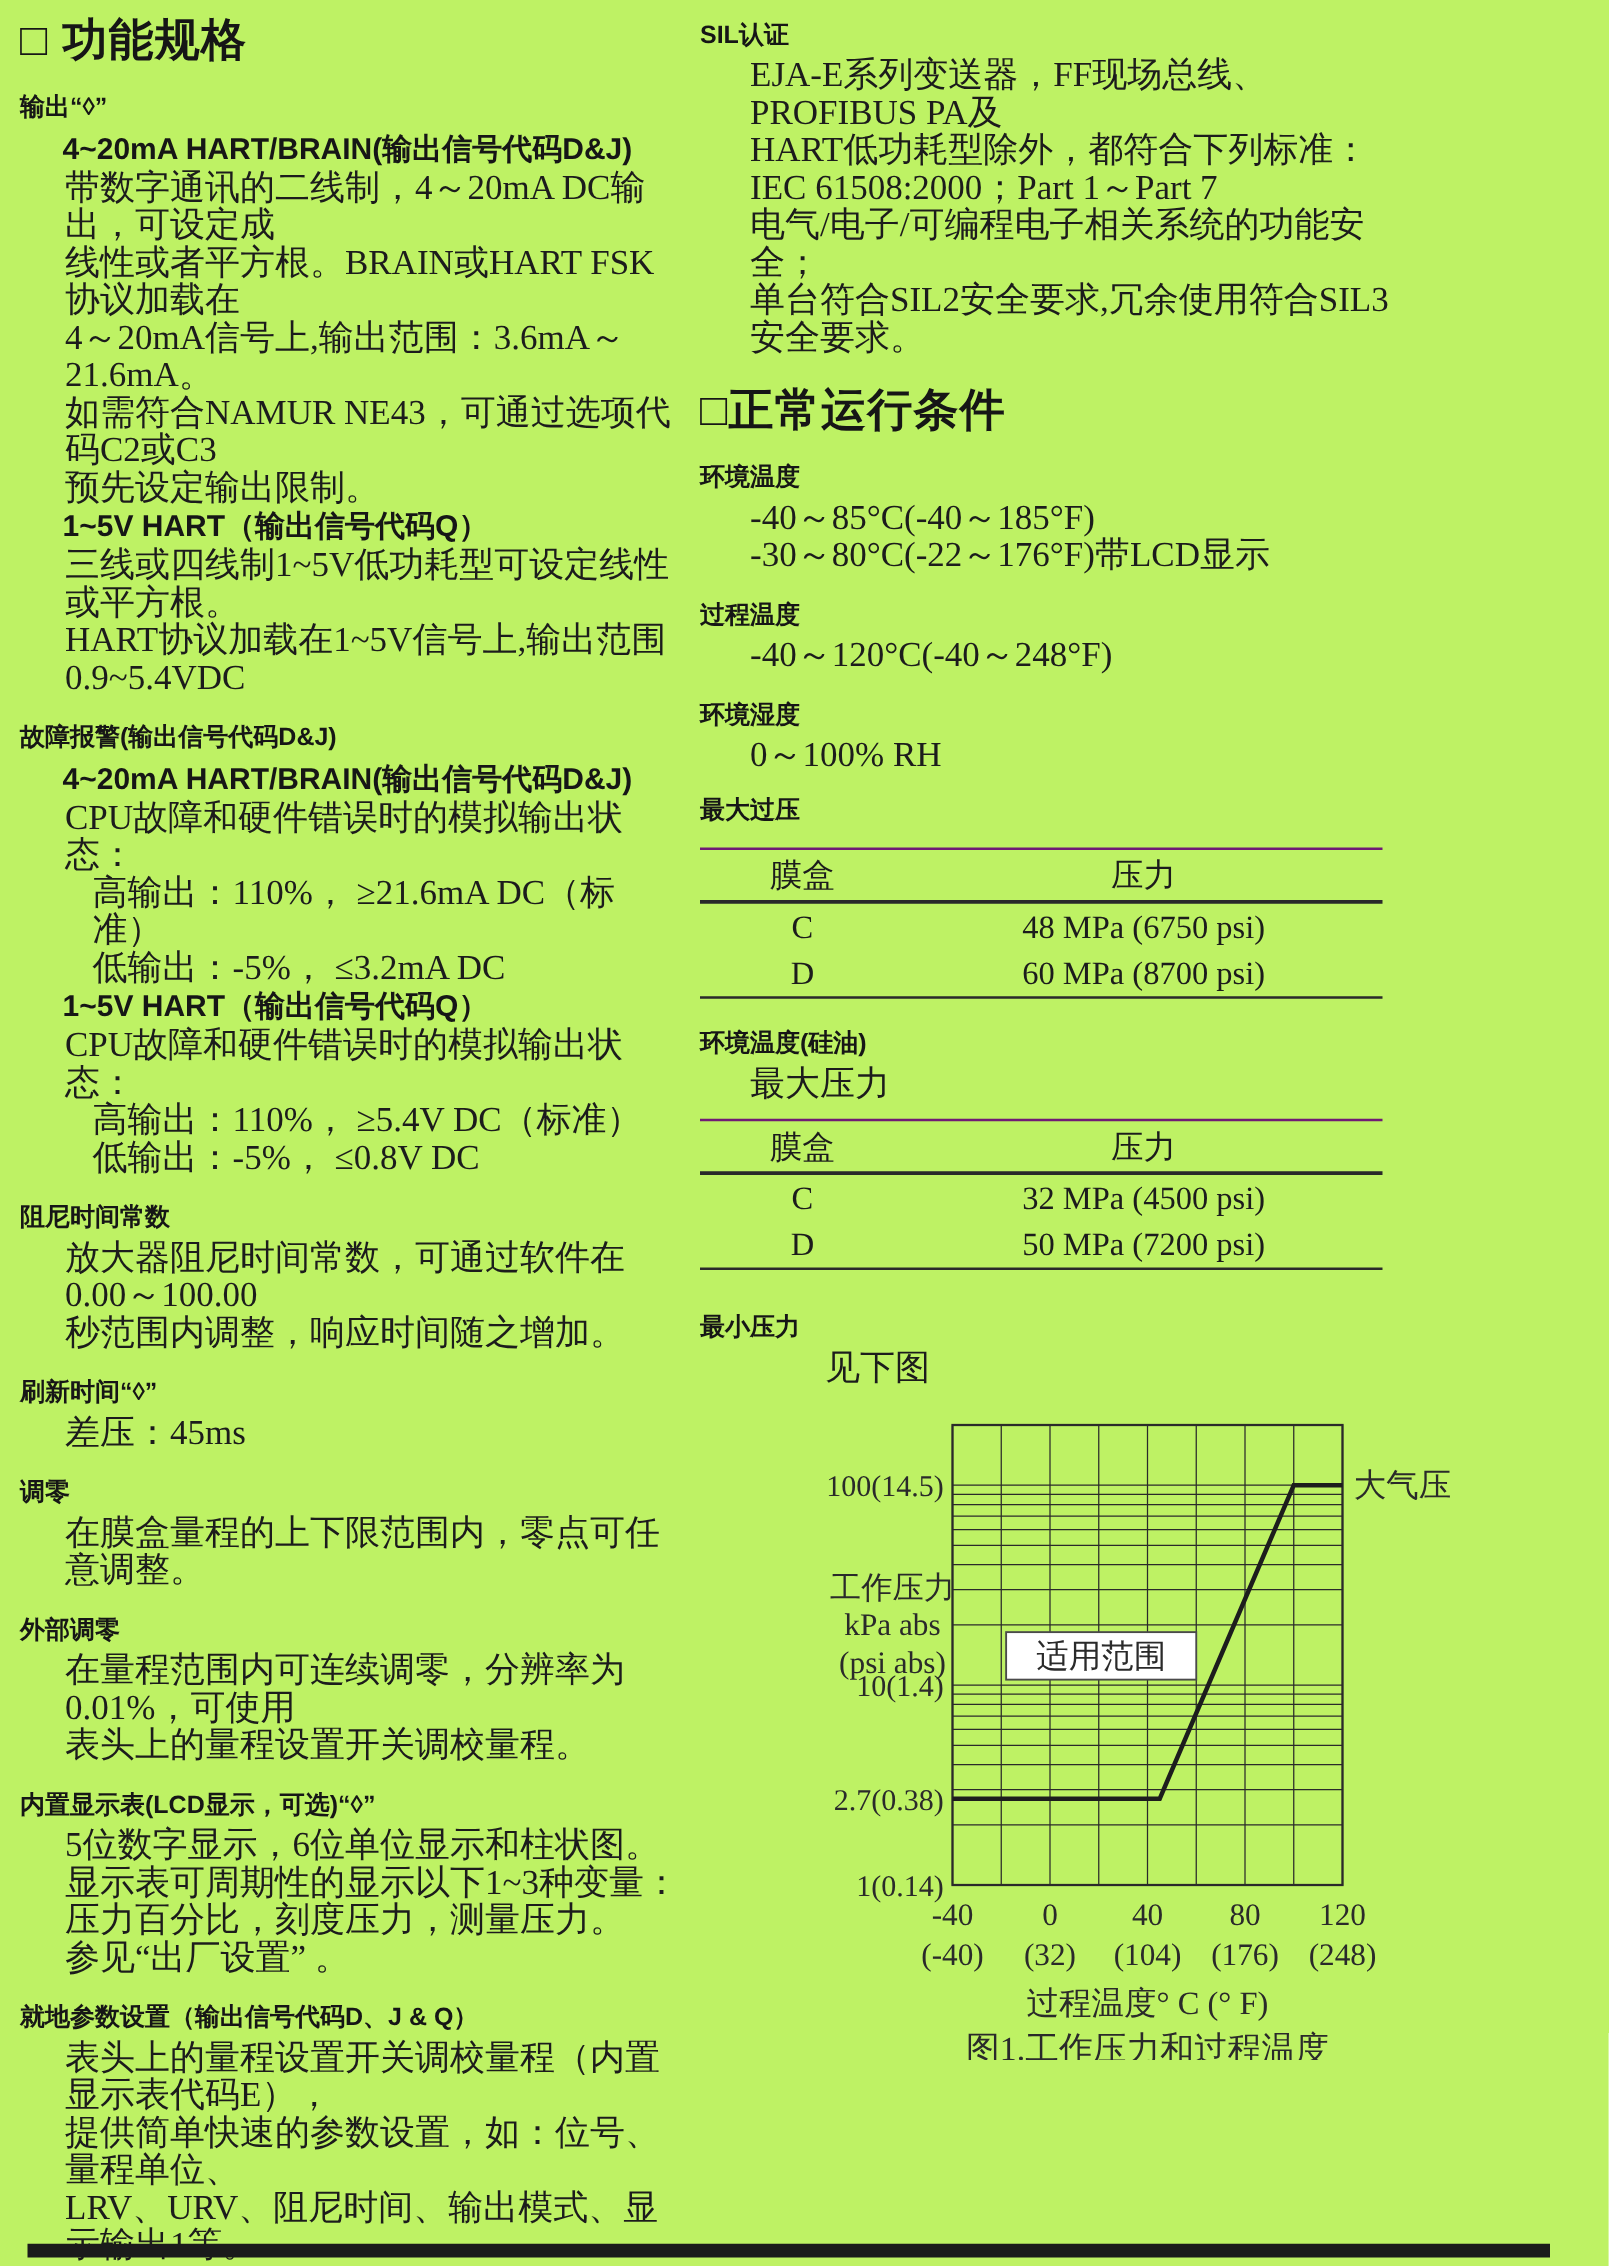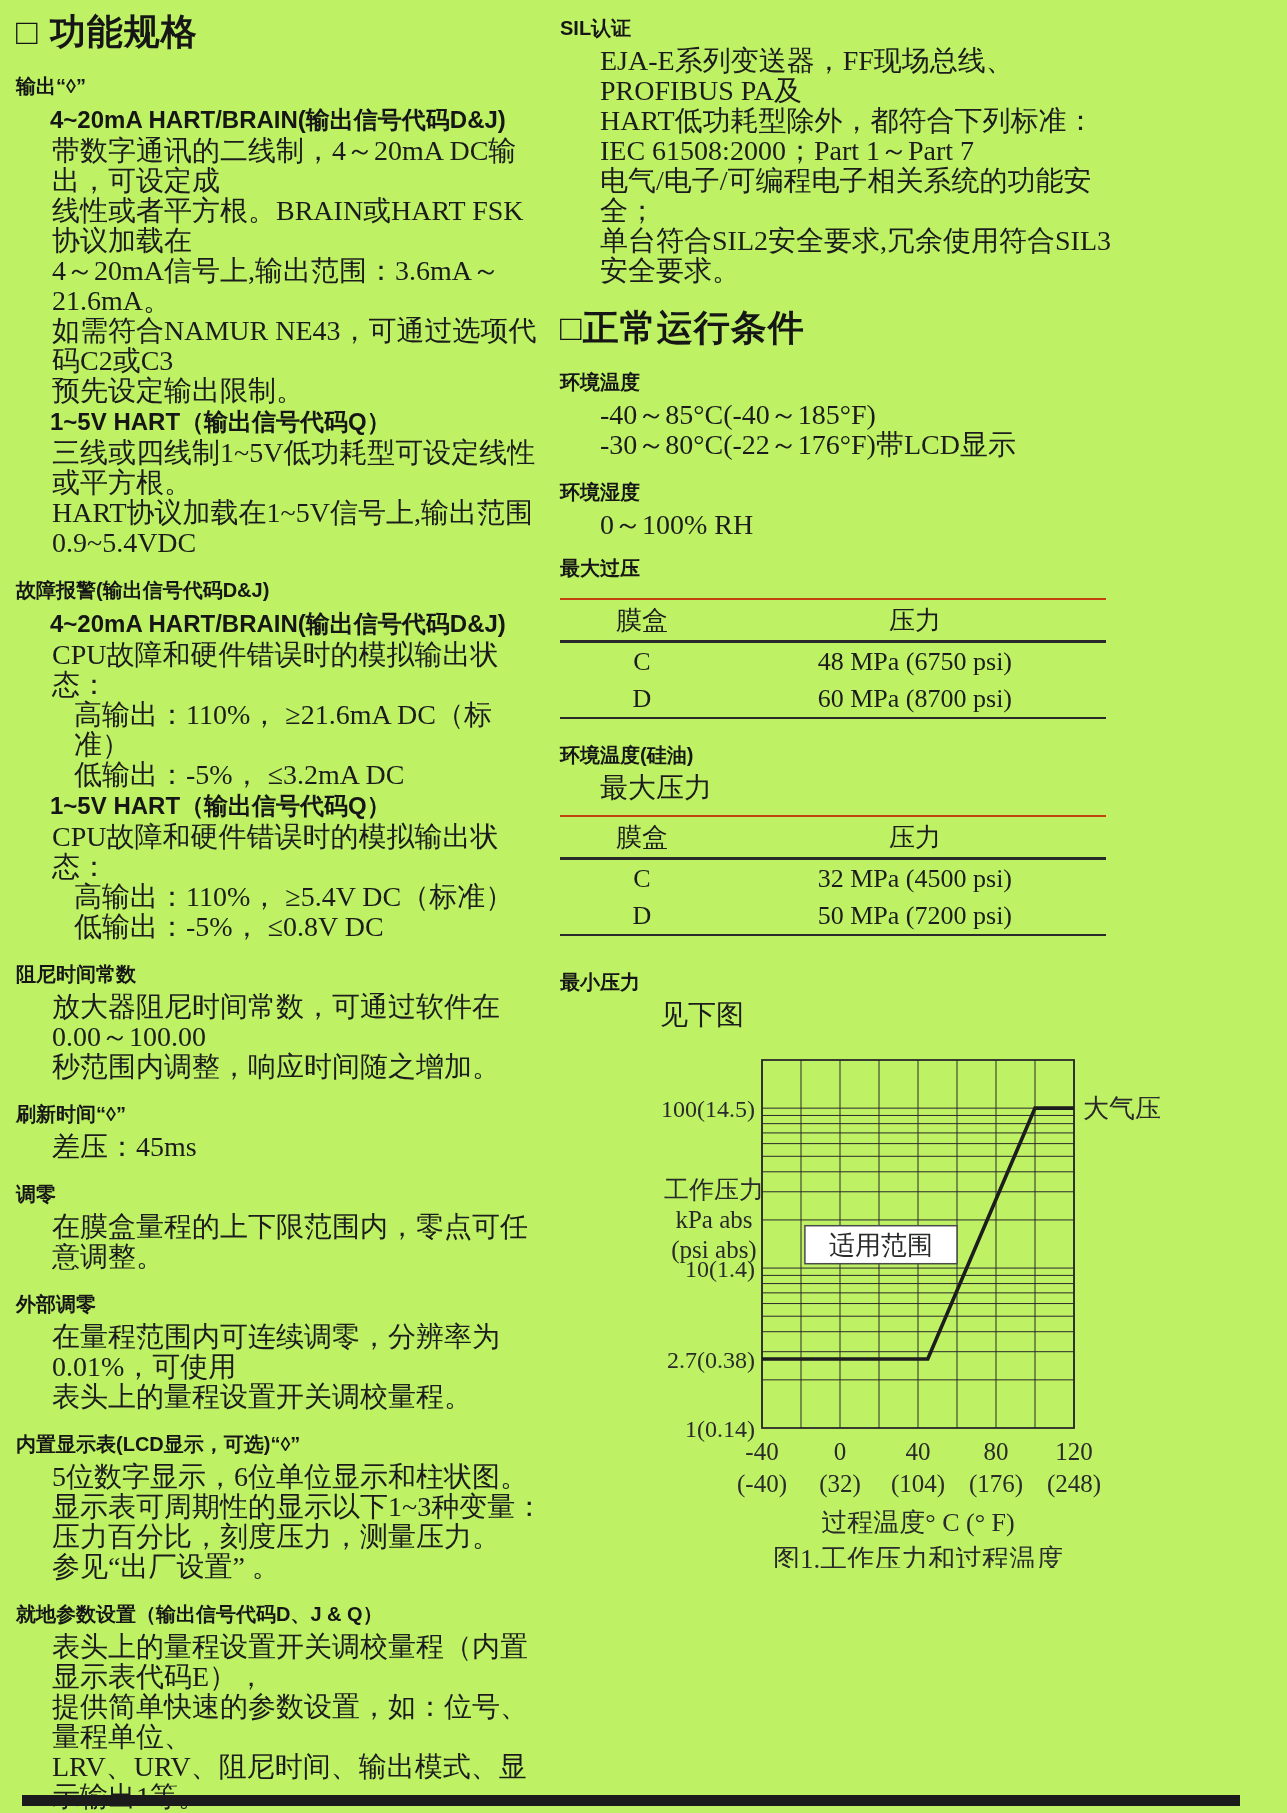--- a/index.html
+++ b/index.html
@@ -14,21 +14,21 @@
   .sec-h{font-family:"Liberation Sans", sans-serif;font-weight:bold;font-size:20px;
         line-height:36px;color:#161616;}
   .sub-h{font-family:"Liberation Sans", sans-serif;font-weight:bold;font-size:24px;
         line-height:32px;margin-left:34px;color:#161616;}
   .bl{font-size:28px;line-height:30px;margin-left:36px;}
   .bl.ind2{margin-left:58px;}
   .bl.noind{margin-left:40px;}
   .bl.big-ind{margin-left:100px;}
   
   .tbl{width:546px;margin-top:12px;margin-bottom:4px;
-       border-top:2px solid #c2410c;border-bottom:2px solid #2a2a2a;}
+       border-top:2px solid #701a75;border-bottom:2px solid #2a2a2a;}
   .tr{display:flex;align-items:center;height:37px;font-size:26px;}
   .tr.th{height:40px;border-bottom:3px solid #2a2a2a;}
   .tr .c1{width:30%;text-align:center;}
   .tr .c2{width:70%;text-align:center;}
   
   .figure{margin-top:18px;margin-left:92px;}
   .bottom-bar{position:absolute;left:22px;bottom:7px;width:1218px;height:11px;background:#1b1b1b;}
 </style>
 </head>
 <body>
@@ -119,20 +119,24 @@
     </div>
 
     <h1 class="doc-title" style="margin-top:20px;">□正常运行条件</h1>
 
     <div class="sec">
       <div class="sec-h">环境温度</div>
       <div class="bl noind">-40～85°C(-40～185°F)</div>
       <div class="bl noind">-30～80°C(-22～176°F)带LCD显示</div>
     </div>
 
+    <div class="sec">
+      <div class="sec-h">过程温度</div>
+      <div class="bl noind">-40～120°C(-40～248°F)</div>
+    </div>
 
     <div class="sec">
       <div class="sec-h">环境湿度</div>
       <div class="bl noind">0～100% RH</div>
     </div>
 
     <div class="sec" style="margin-top:10px;">
       <div class="sec-h">最大过压</div>
       <div class="tbl">
         <div class="tr th">

